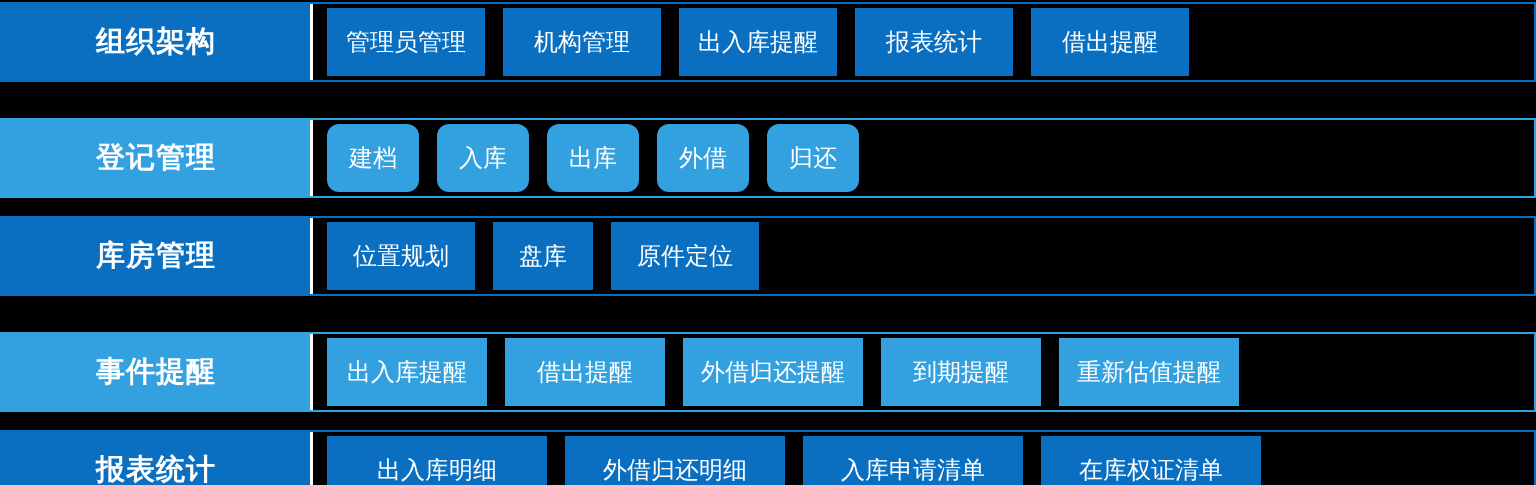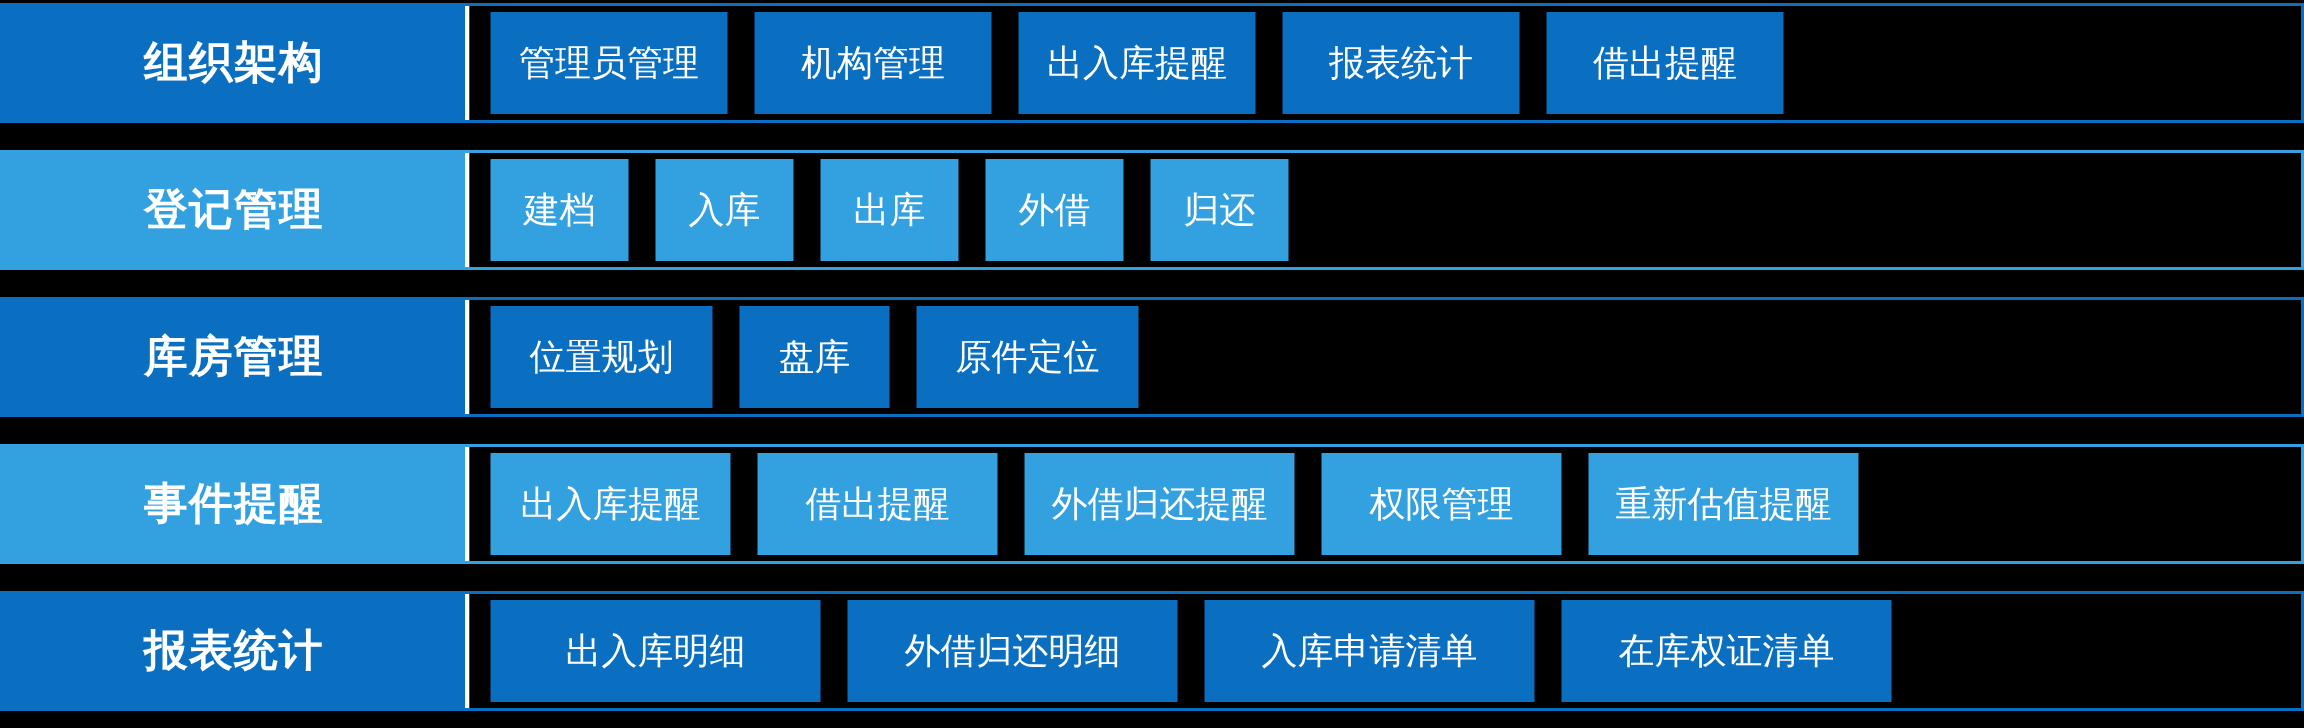--- a/index.html
+++ b/index.html
@@ -20,21 +20,21 @@
     align-items: stretch;
     width: 1536px;
     height: 80px;
     margin-bottom: 18px;
     border: 2px solid;
     box-sizing: border-box;
     background: #000000;
   }
   .row:last-child { margin-bottom: 0; }
   .row.dark  { border-color: var(--dark-blue); }
-  .row.light { border-color: var(--light-blue); }
+  .row.light { border-color: var(--light-blue); margin-top: 36px; }
 
   .row-label {
     flex: 0 0 308px;
     width: 308px;
     display: flex;
     align-items: center;
     justify-content: center;
     color: var(--text-color);
     font-size: 29px;
     font-weight: bold;
@@ -60,21 +60,21 @@
     color: var(--text-color);
     font-size: 24px;
     box-sizing: border-box;
     white-space: nowrap;
   }
   .dark  .block { background: var(--dark-blue); }
   .light .block { background: var(--light-blue); }
 
   
   .r0 .block { min-width: 158px; padding: 0 18px; }
-  .r1 .block { min-width: 92px;  padding: 0 20px; }
+  .r1 .block { min-width: 92px;  padding: 0 20px; border-radius: 12px; }
   .r2 .block { min-width: 100px; padding: 0 26px; text-align: center; }
   .r3 .block { min-width: 160px; padding: 0 18px; }
   .r4 .block { min-width: 220px; padding: 0 20px; }
 </style>
 </head>
 <body>
 
 <div id="diagram">
     <div class="row r0 dark">
       <div class="row-label">组织架构</div>
@@ -103,21 +103,21 @@
         <div class="block">盘库</div>
         <div class="block">原件定位</div>
       </div>
     </div>
     <div class="row r3 light">
       <div class="row-label">事件提醒</div>
       <div class="row-content">
         <div class="block">出入库提醒</div>
         <div class="block">借出提醒</div>
         <div class="block">外借归还提醒</div>
-        <div class="block">权限管理</div>
+        <div class="block">到期提醒</div>
         <div class="block">重新估值提醒</div>
       </div>
     </div>
     <div class="row r4 dark">
       <div class="row-label">报表统计</div>
       <div class="row-content">
         <div class="block">出入库明细</div>
         <div class="block">外借归还明细</div>
         <div class="block">入库申请清单</div>
         <div class="block">在库权证清单</div>

